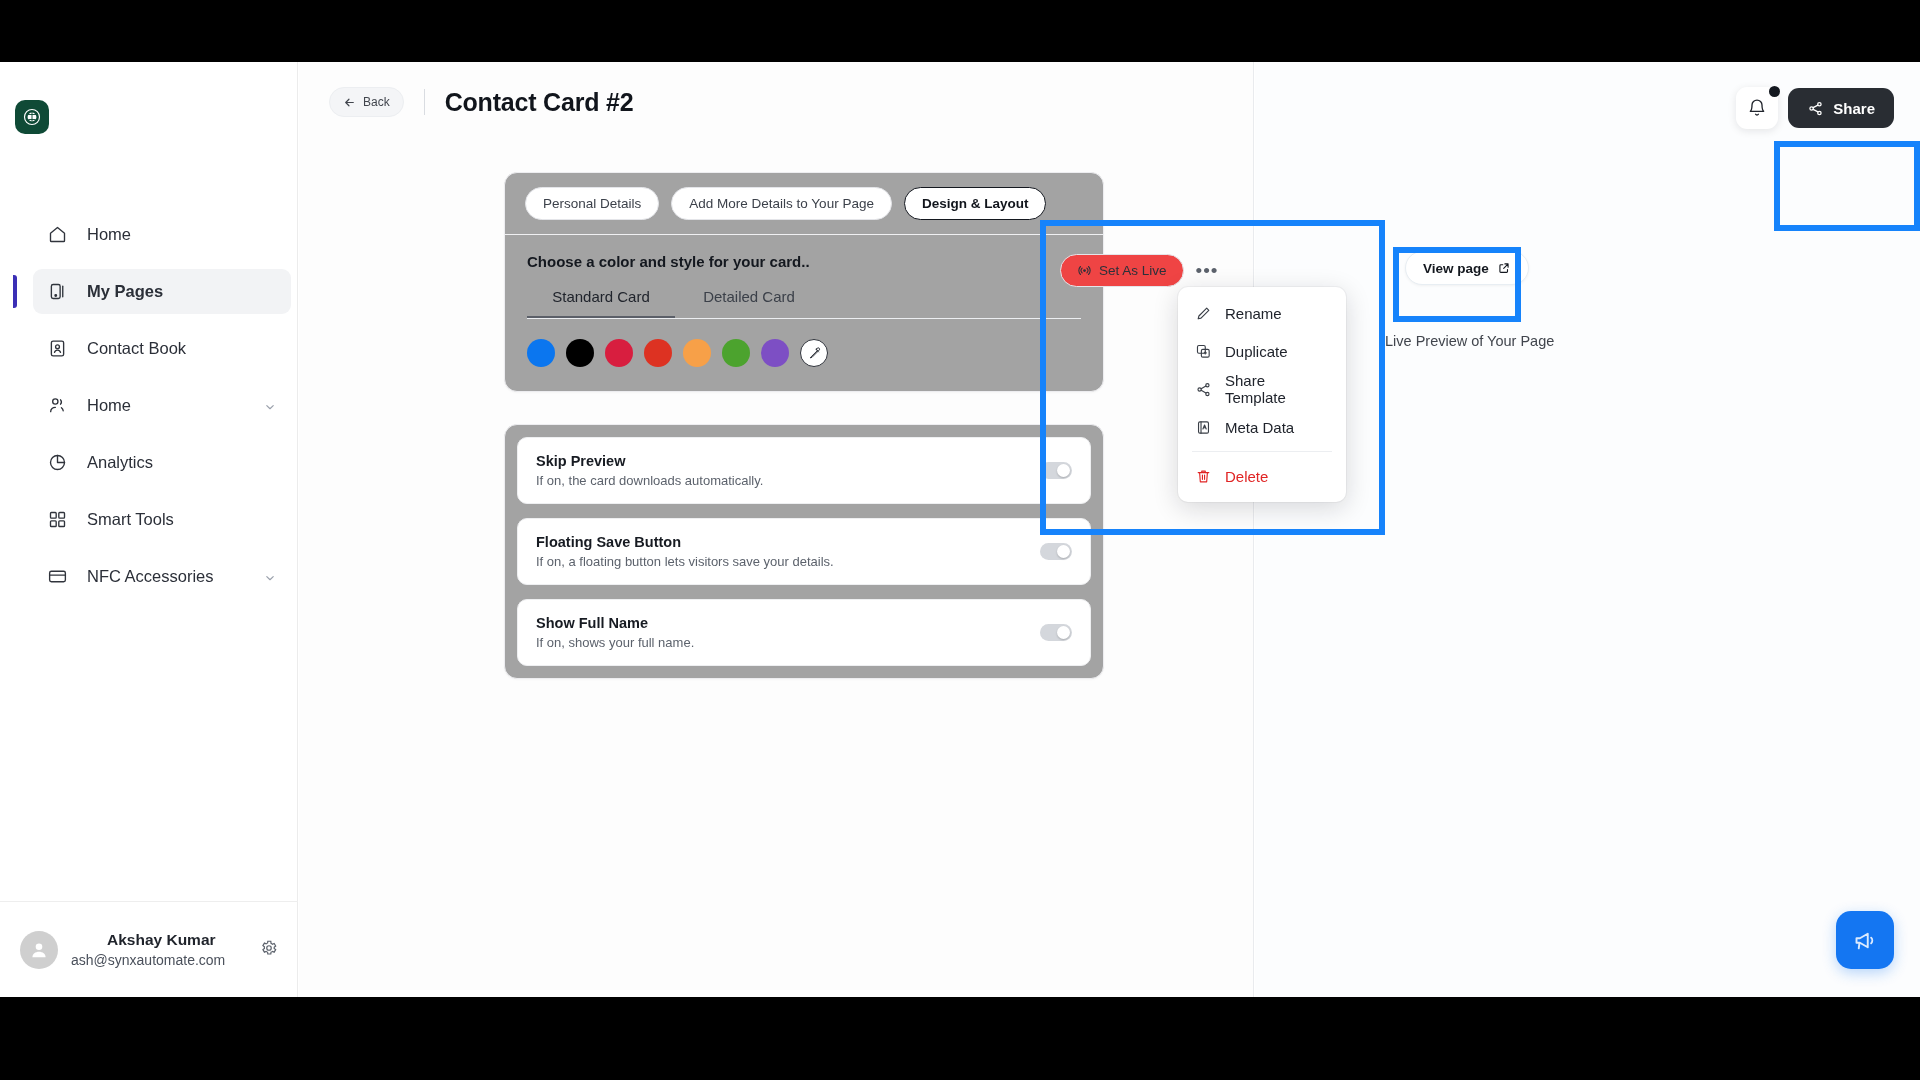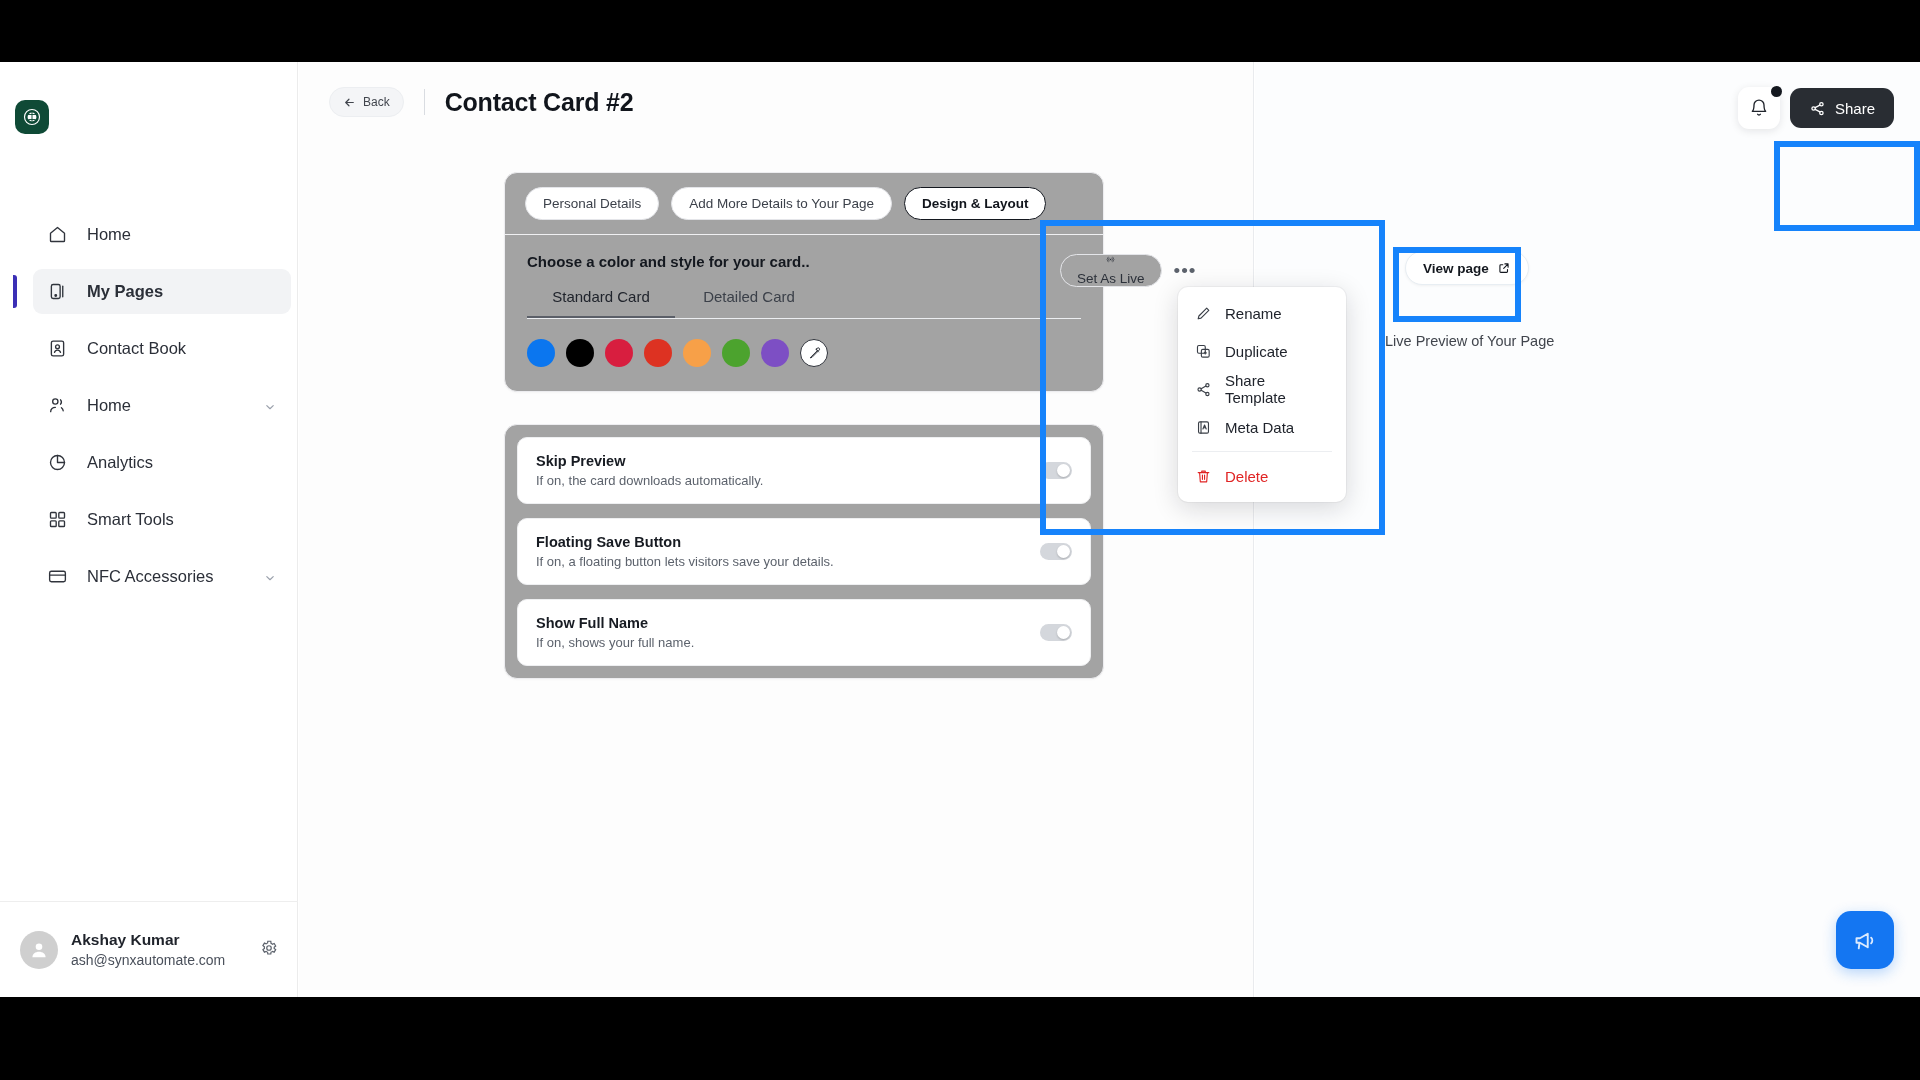--- a/index.html
+++ b/index.html
@@ -74,21 +74,21 @@
     display: flex; align-items: center;
     padding: 0 20px;
   }
   #avatar {
     width: 38px; height: 38px; border-radius: 50%;
     background: #cfcfcf;
     display: flex; align-items: center; justify-content: center;
     flex: 0 0 38px;
   }
   #user-text { margin-left: 13px; flex: 1 1 auto; line-height: 1.35; }
-  #user-name { font-size: 15.5px; font-weight: bold; color: #1f232b; }
+  #user-name { font-size: 15.5px; font-weight: bold; color: #1f232b; margin-left: 36px; }
   #user-email { font-size: 14px; color: #4a505b; }
   #user-gear { color: #5c626c; }
 
   
   #main {
     position: absolute; left: 299px; top: 0;
     width: 955px; height: 935px;
     background: #fdfdfd;
     border-right: 1px solid #e9ebee;
   }
@@ -198,26 +198,25 @@
 
   
   #live-row {
     position: absolute; left: 1060px; top: 192px;
     display: flex; align-items: center; gap: 12px;
     z-index: 30;
   }
   #set-live {
     height: 33px; padding: 0 16px;
     display: flex; align-items: center; gap: 7px;
-    background: #a3a3a3;
+    background: #ef4444;
     border: 1px solid #e4e5e9;
     border-radius: 17px;
     font-size: 13.5px; color: #2c313a;
     cursor: pointer;
-    flex-direction: column;
   }
   #more-dots { font-size: 19px; color: #5c626c; letter-spacing: 1px; cursor: pointer; line-height: 1; }
 
   
   #ctx-menu {
     position: absolute; left: 1178px; top: 225px;
     width: 168px;
     background: #ffffff;
     border-radius: 10px;
     box-shadow: 0 6px 26px rgba(17,20,28,0.16), 0 0 0 1px rgba(17,20,28,0.04);
@@ -254,21 +253,21 @@
   #bell-dot {
     position: absolute; right: -2px; top: -1px;
     width: 11px; height: 11px; border-radius: 50%;
     background: #14181f;
   }
   #share-btn {
     height: 40px; padding: 0 19px;
     background: #292d33; color: #ffffff;
     border-radius: 11px;
     display: flex; align-items: center; gap: 9px;
-    font-size: 15px; font-weight: normal;
+    font-size: 15px; font-weight: bold;
     cursor: pointer;
   }
 
   #viewpage-wrap {
     position: absolute; left: 1405px; top: 189px;
     z-index: 25;
   }
   #view-page {
     height: 34px; padding: 0 17px;
     background: #ffffff;

